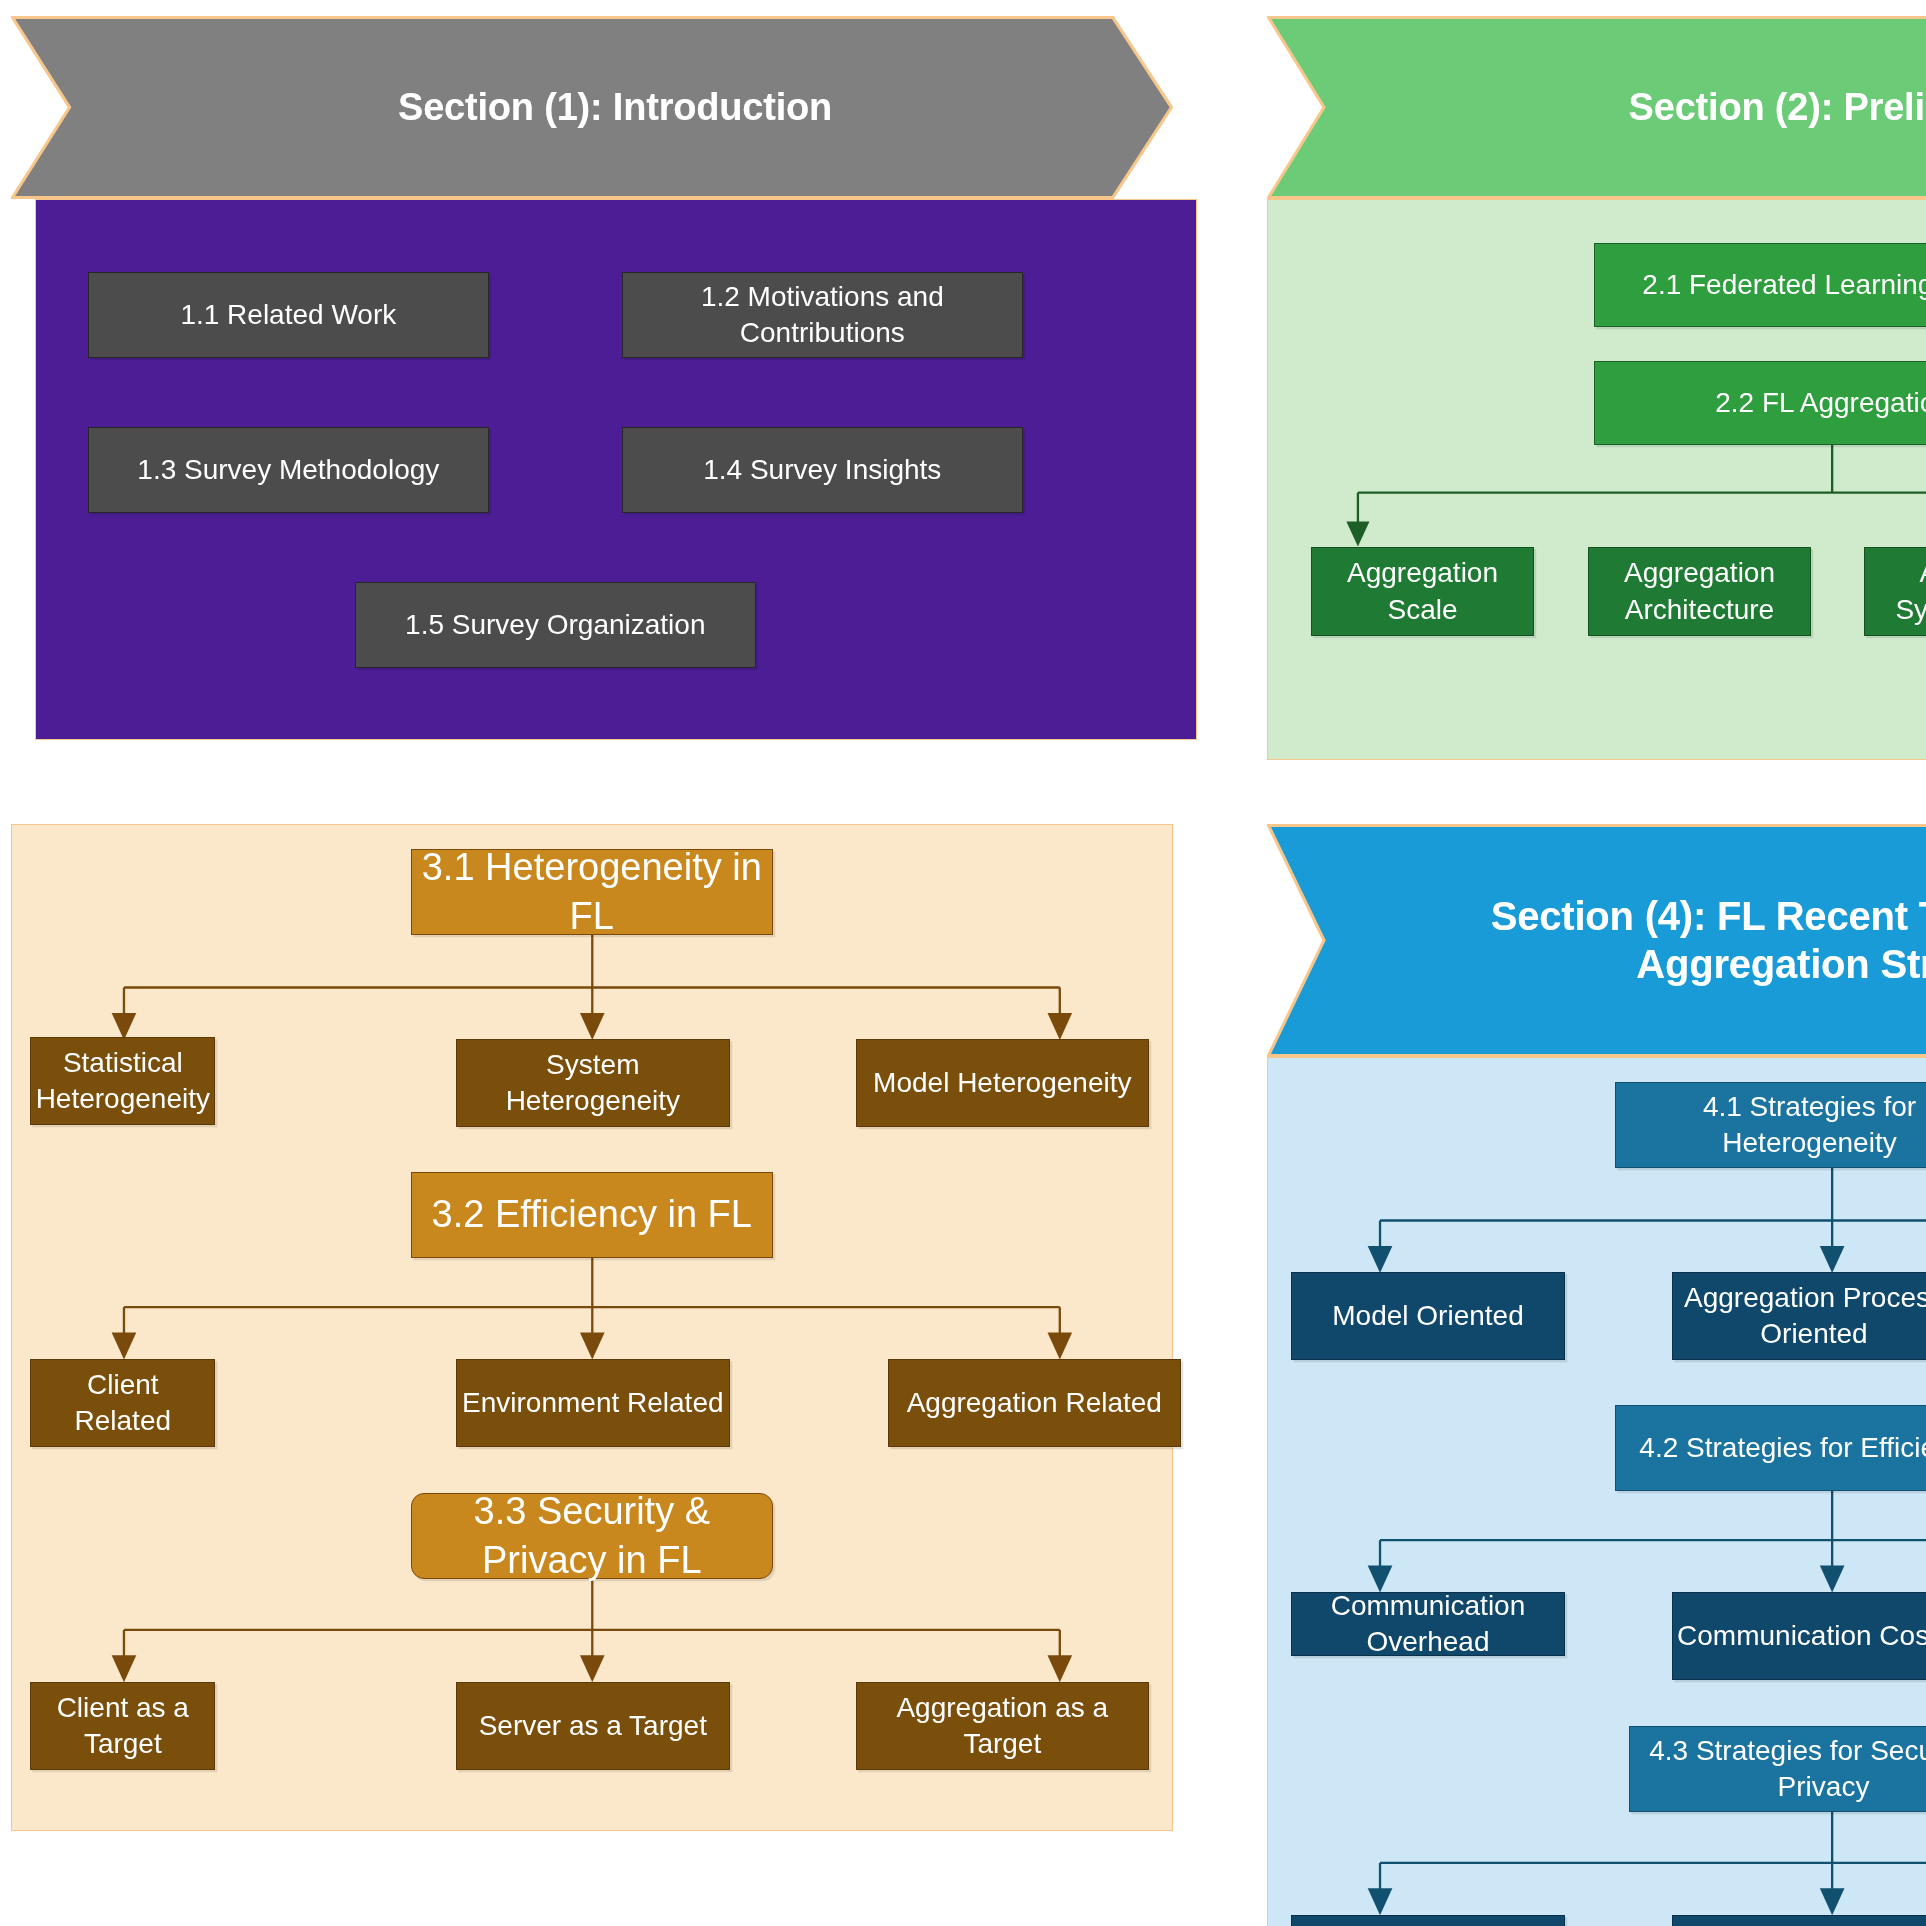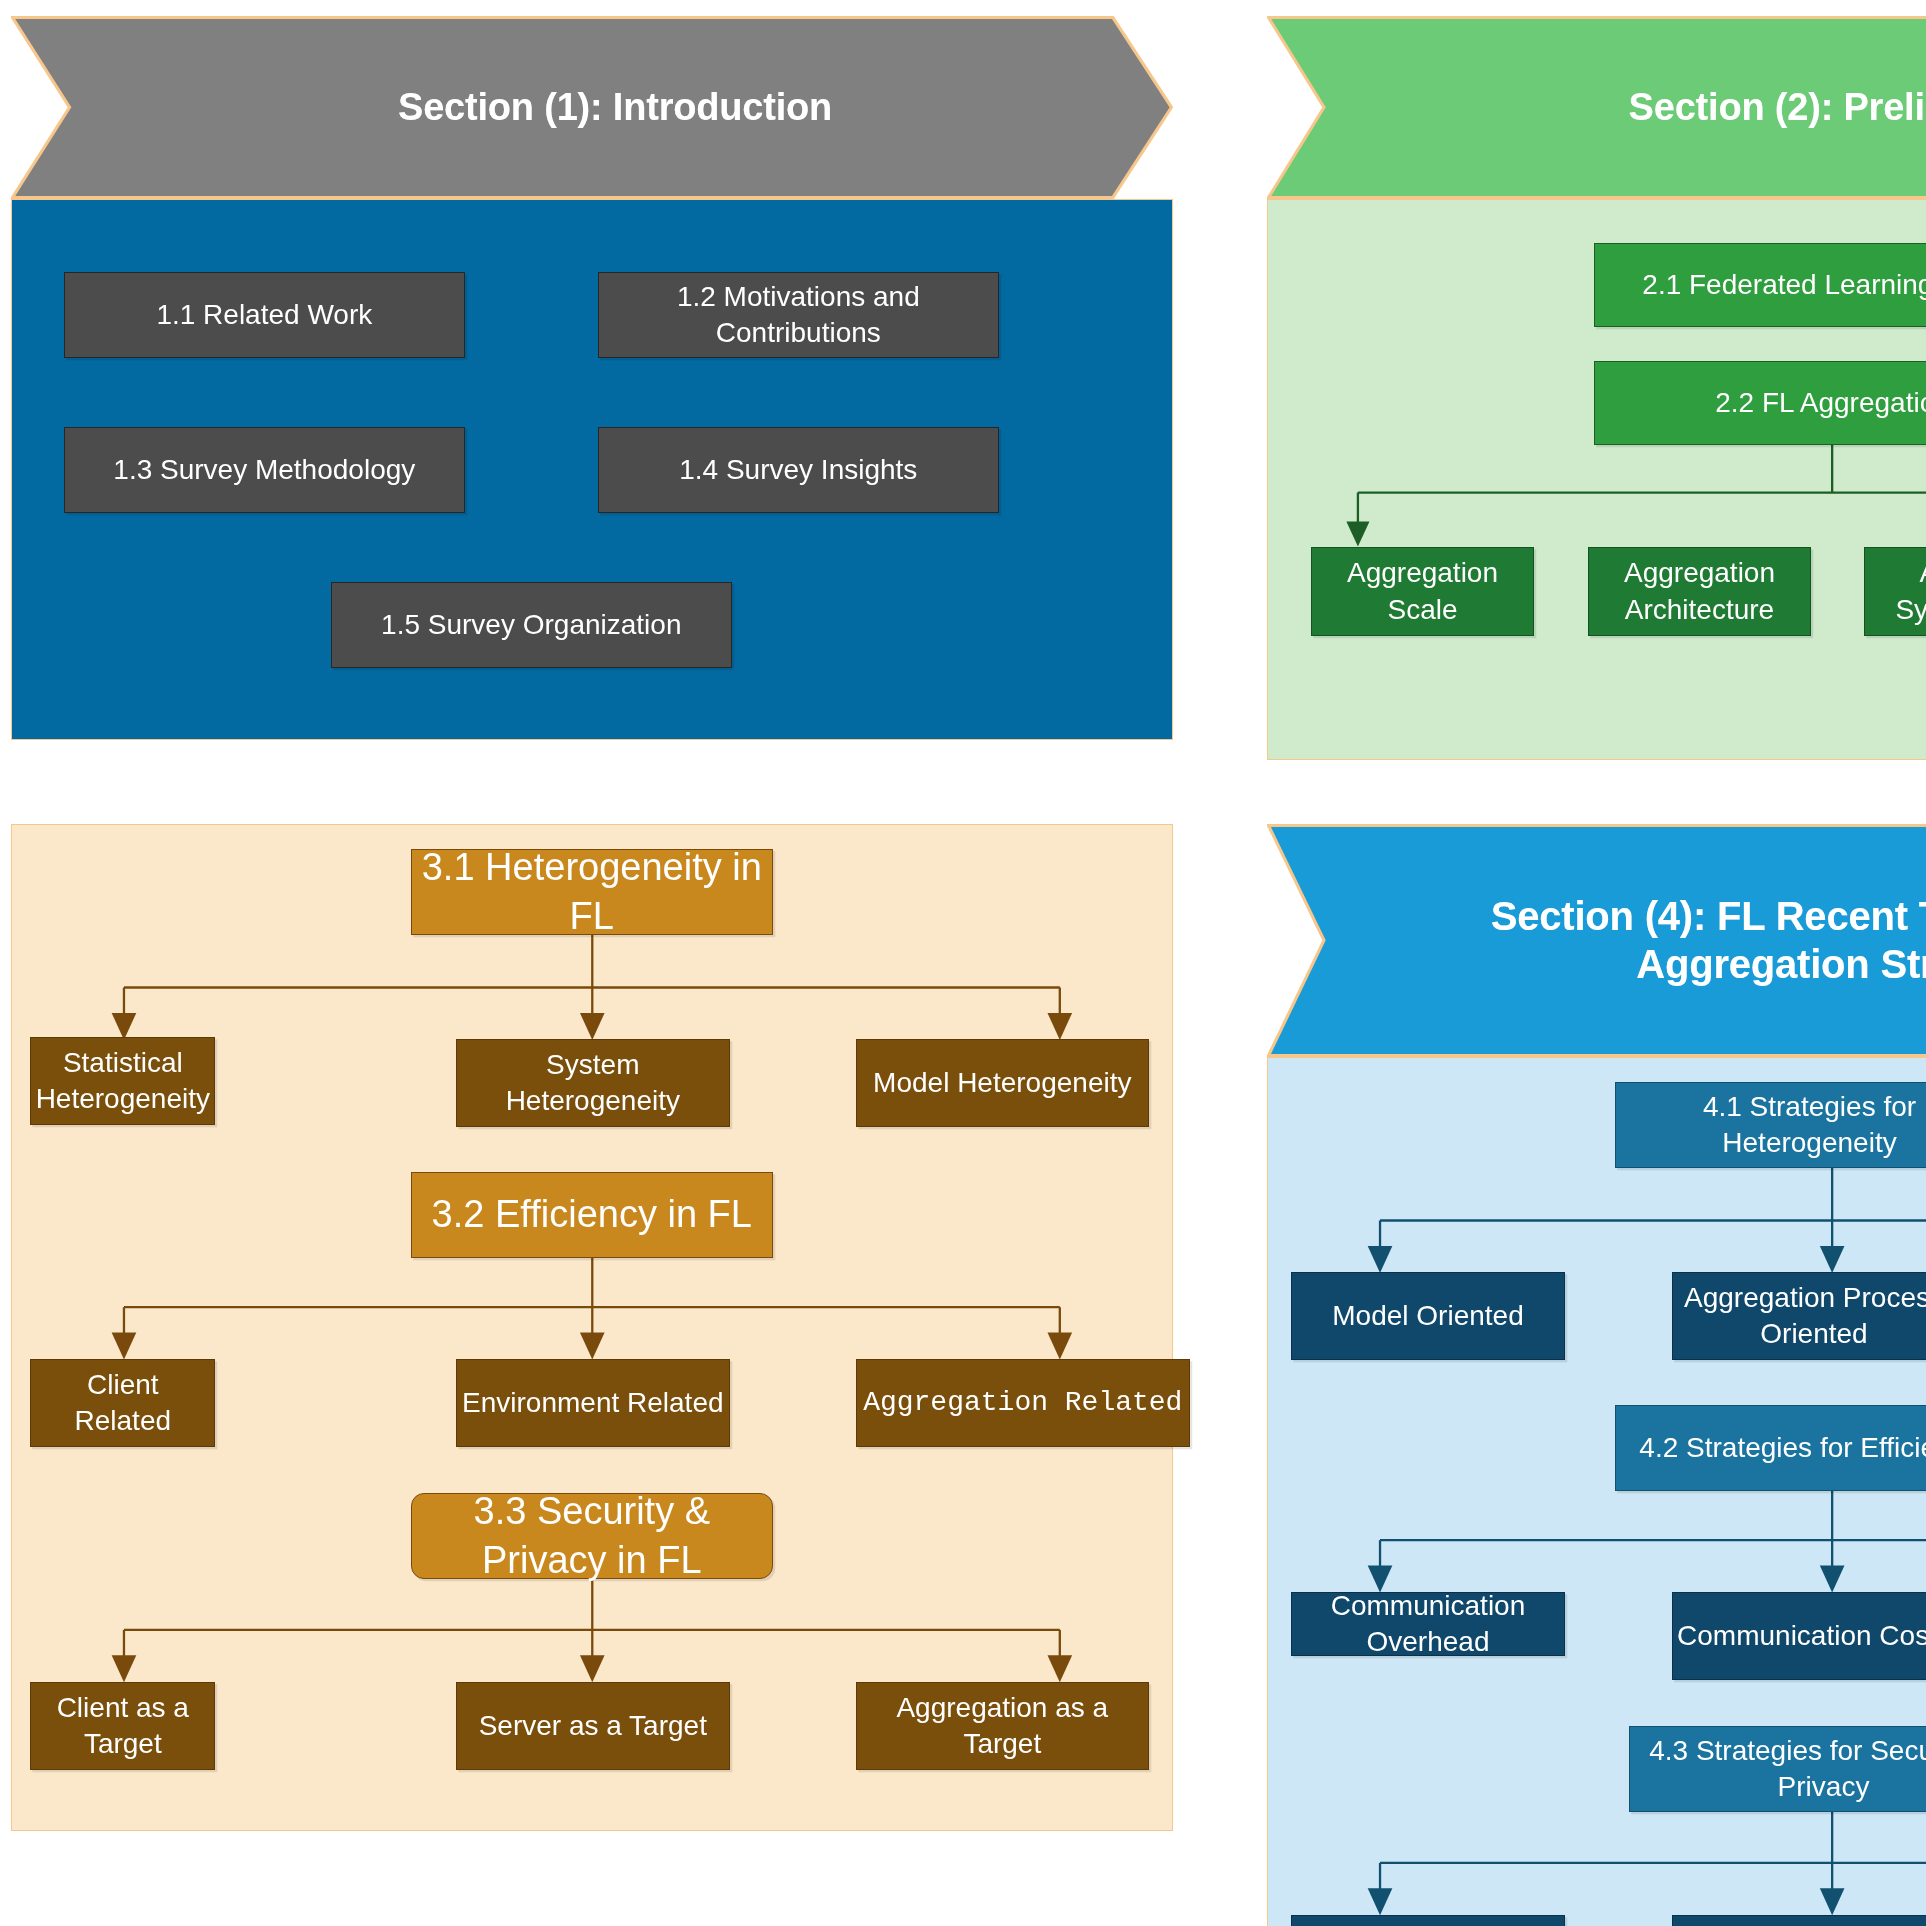--- a/index.html
+++ b/index.html
@@ -33,21 +33,21 @@
     box-shadow:2.3px 2.3px 0 rgba(0,0,0,0.10);
   }
 
   
   .conn{ position:absolute; left:0; top:0; pointer-events:none; }
 
   
   #sec1 { left:10.8px;  top:16px;  width:1162px; }
   #sec1 .banner{ height:183px; }
   #sec1 .banner-label{ font-size:38px; }
-  #sec1-panel{ height:541px; background:#0369a1; }
+  #sec1-panel{ height:541px; background:#4c1d95;margin-left:24px; }
   .grey-node{ background:#4C4C4C; border:1.2px solid #262626; font-size:28px; }
 
   
   #sec2 { left:1267px; top:16px;  width:1129px; }
   #sec2 .banner{ height:183px; }
   #sec2 .banner-label{ font-size:38px; }
   #sec2-panel{ height:561px; background:#CFEBCC; }
   .green-node{ background:#2E9E3E; border:1.5px solid #1C5E26; font-size:28px; }
   .green-leaf{ background:#1F7A33; border:1.5px solid #14531F; font-size:28px; }
 
@@ -153,21 +153,21 @@
       </svg>
 
       <div class="node orange-node" style="left:399px; top:24px;   width:362px; height:86px;">3.1 Heterogeneity in FL</div>
       <div class="node orange-leaf" style="left:18.5px;   top:212px;  width:185px; height:88px;">Statistical Heterogeneity</div>
       <div class="node orange-leaf" style="left:444px; top:214px;  width:274px; height:88px;">System Heterogeneity</div>
       <div class="node orange-leaf" style="left:844px; top:214px;  width:293px; height:88px;">Model Heterogeneity</div>
 
       <div class="node orange-node" style="left:399px; top:347px;  width:362px; height:86px;">3.2 Efficiency in FL</div>
       <div class="node orange-leaf" style="left:18.5px;   top:534px; width:185px; height:88px;">Client Related</div>
       <div class="node orange-leaf" style="left:444px; top:534px; width:274px; height:88px;">Environment Related</div>
-      <div class="node orange-leaf" style="left:844px; top:534px; width:334px; height:88px;font-family:Liberation Mono, monospace;">Aggregation Related</div>
+      <div class="node orange-leaf" style="left:876px; top:534px; width:293px; height:88px;">Aggregation Related</div>
 
       <div class="node orange-node" style="left:399px; top:668px; width:362px; height:86px;border-radius:13px;">3.3 Security &amp; Privacy in FL</div>
       <div class="node orange-leaf" style="left:18.5px;   top:857px; width:185px; height:88px;">Client as a Target</div>
       <div class="node orange-leaf" style="left:444px; top:857px; width:274px; height:88px;">Server as a Target</div>
       <div class="node orange-leaf" style="left:844px; top:857px; width:293px; height:88px;">Aggregation as a Target</div>
     </div>
   </div>
 
   <div class="card" id="sec4">
     <div class="banner">

